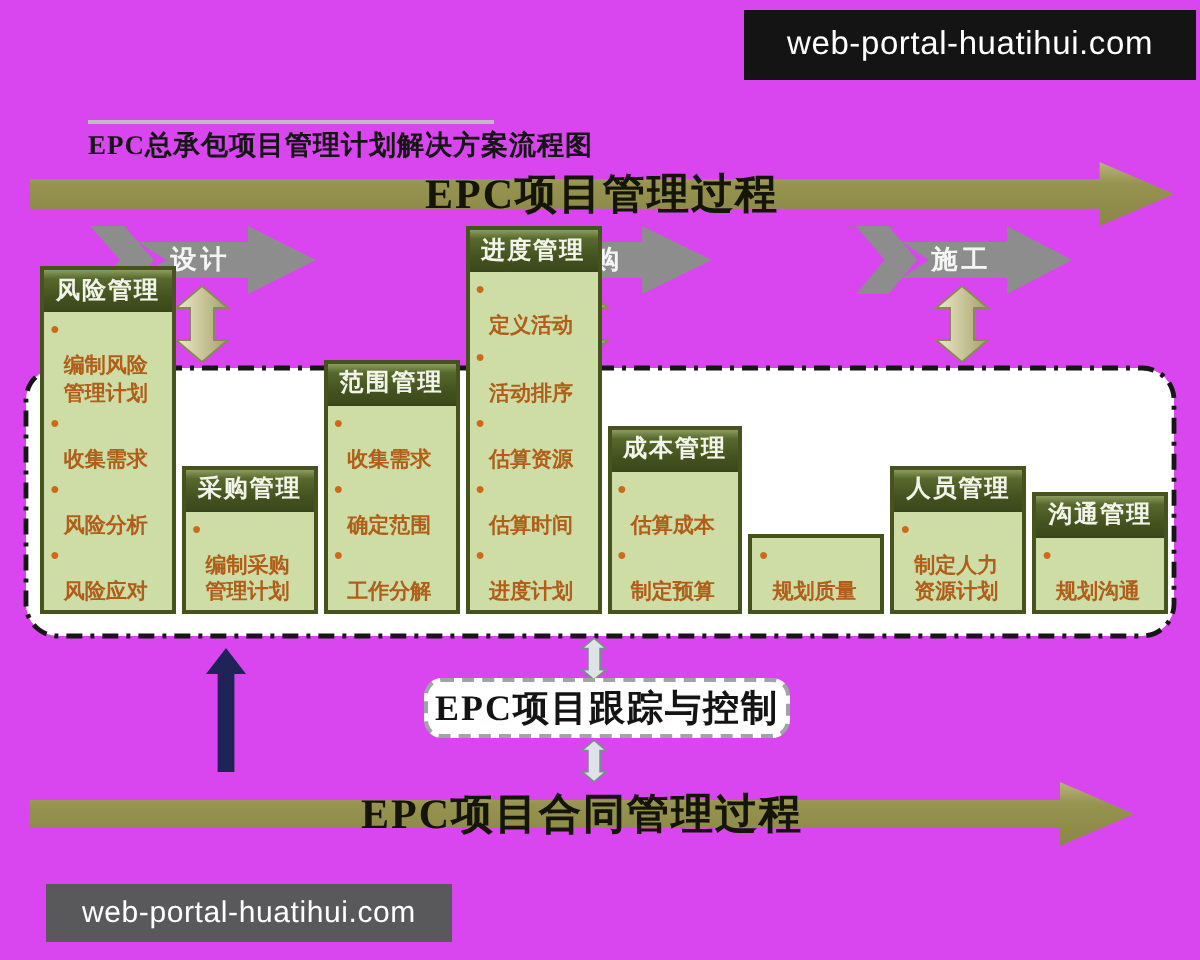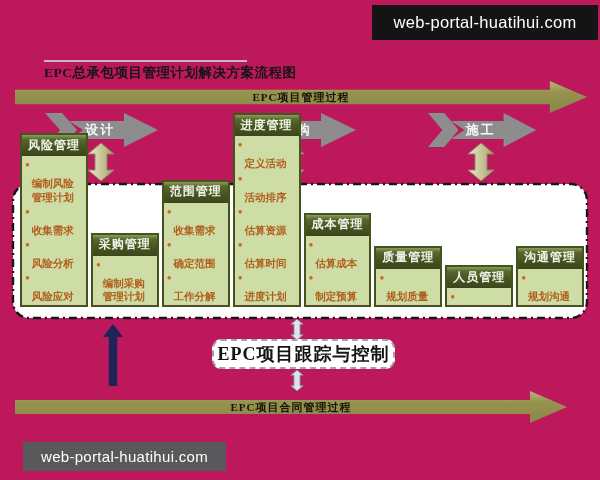--- a/index.html
+++ b/index.html
@@ -1,38 +1,38 @@
 <!DOCTYPE html>
 <html><head>
 <meta charset="utf-8">
 <style>
   * { margin:0; padding:0; box-sizing:border-box; }
   html,body { background:#fff; }
   .stage {
-    position:relative; width:600px; height:480px; background:#be185d;
+    position:relative; width:600px; height:480px; background:#d946ef;
     font-family:"Liberation Sans", sans-serif; overflow:hidden;
   }
   
   .wm { position:absolute; display:flex; align-items:center; justify-content:center;
         color:#fff; font-size:16px; letter-spacing:.3px; }
   .wm-top { left:372px; top:5px; width:226px; height:35px; background:#141414; font-size:16.5px; }
   .wm-bottom { left:23px; top:442px; width:203px; height:29px; background:#59595b; font-size:15px; }
   
   .title { position:absolute; left:44px; top:64px; font-size:13.5px; font-weight:bold;
            color:#151515; font-family:"Liberation Serif", serif; letter-spacing:.5px; }
   .title-line { position:absolute; left:44px; top:60px; width:203px; height:2px; background:#bdbdbd; }
   
   .h-arrow { position:absolute; display:flex; align-items:center; justify-content:center; }
   .h-arrow .shape { position:absolute; inset:0;
       background:linear-gradient(180deg,#b7b478 0%, #96934f 35%, #8a8748 100%); }
   .h-arrow.top { left:15px; top:81px; width:572px; height:32px; }
   .h-arrow.top .shape { clip-path:polygon(0 27%, 93.5% 27%, 93.5% 0, 100% 50%, 93.5% 100%, 93.5% 73%, 0 73%); }
   .h-arrow.bottom { left:15px; top:381px; width:552px; height:32px;margin-top:10px; }
   .h-arrow.bottom .shape { clip-path:polygon(0 28%, 93.3% 28%, 93.3% 0, 100% 50%, 93.3% 100%, 93.3% 72%, 0 72%); }
-  .h-arrow .lbl { position:relative; font-size:11px; font-weight:bold; color:#141407;
+  .h-arrow .lbl { position:relative; font-size:21px; font-weight:bold; color:#141407;
       font-family:"Liberation Serif", serif; letter-spacing:1px; }
   
   .phase { position:absolute; top:111px; height:38px; }
   .phase.p1 { left:45px;  width:115px; }
   .phase.p2 { left:240px; width:118px; }
   .phase.p3 { left:428px; width:110px; }
   .phase svg { position:absolute; inset:0; width:100%; height:100%; }
   .phase .lbl { position:absolute; left:48%; top:50%; transform:translate(-50%,-50%);
       color:#f5f5f5; font-size:13px; font-weight:bold; letter-spacing:2px; white-space:nowrap;
       font-family:"Liberation Serif", serif; }
@@ -209,33 +209,33 @@
             <span class="bullet">●</span>
             <span class="item-text">估算成本</span>
           </div>
           <div class="col-item">
             <span class="bullet">●</span>
             <span class="item-text">制定预算</span>
           </div>
         </div>
       </div>
       <div class="column">
-        <div class="col-header">质量管理</div>
         <div class="col-body">
           <div class="col-item">
             <span class="bullet">●</span>
             <span class="item-text">规划质量</span>
           </div>
         </div>
       </div>
       <div class="column">
         <div class="col-header">人员管理</div>
         <div class="col-body">
           <div class="col-item">
             <span class="bullet">●</span>
+            <span class="item-text">制定人力资源计划</span>
           </div>
         </div>
       </div>
       <div class="column">
         <div class="col-header">沟通管理</div>
         <div class="col-body">
           <div class="col-item">
             <span class="bullet">●</span>
             <span class="item-text">规划沟通</span>
           </div>

